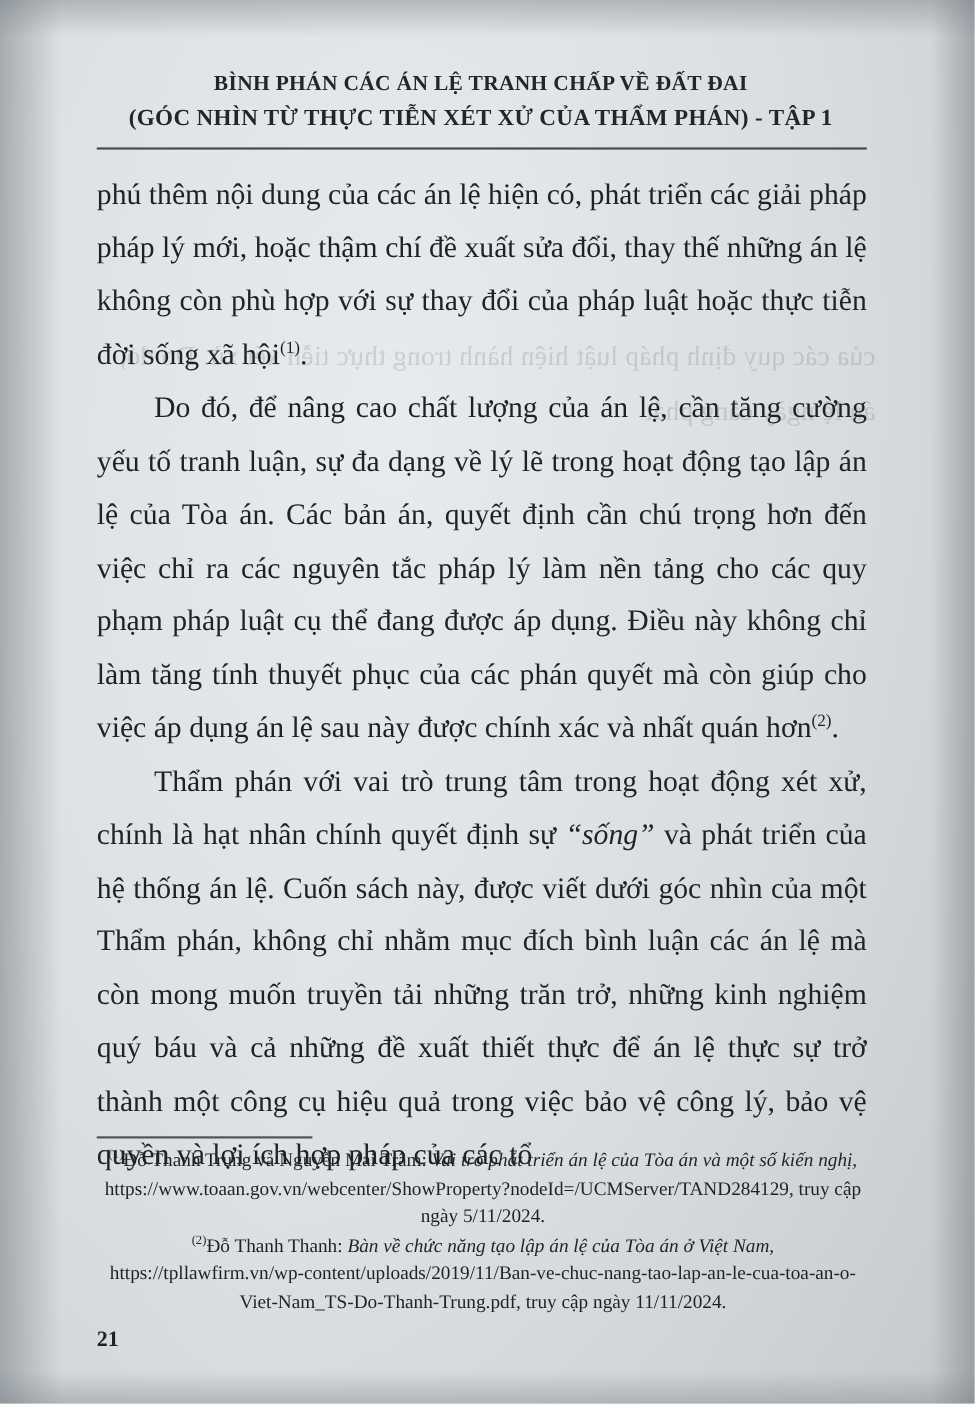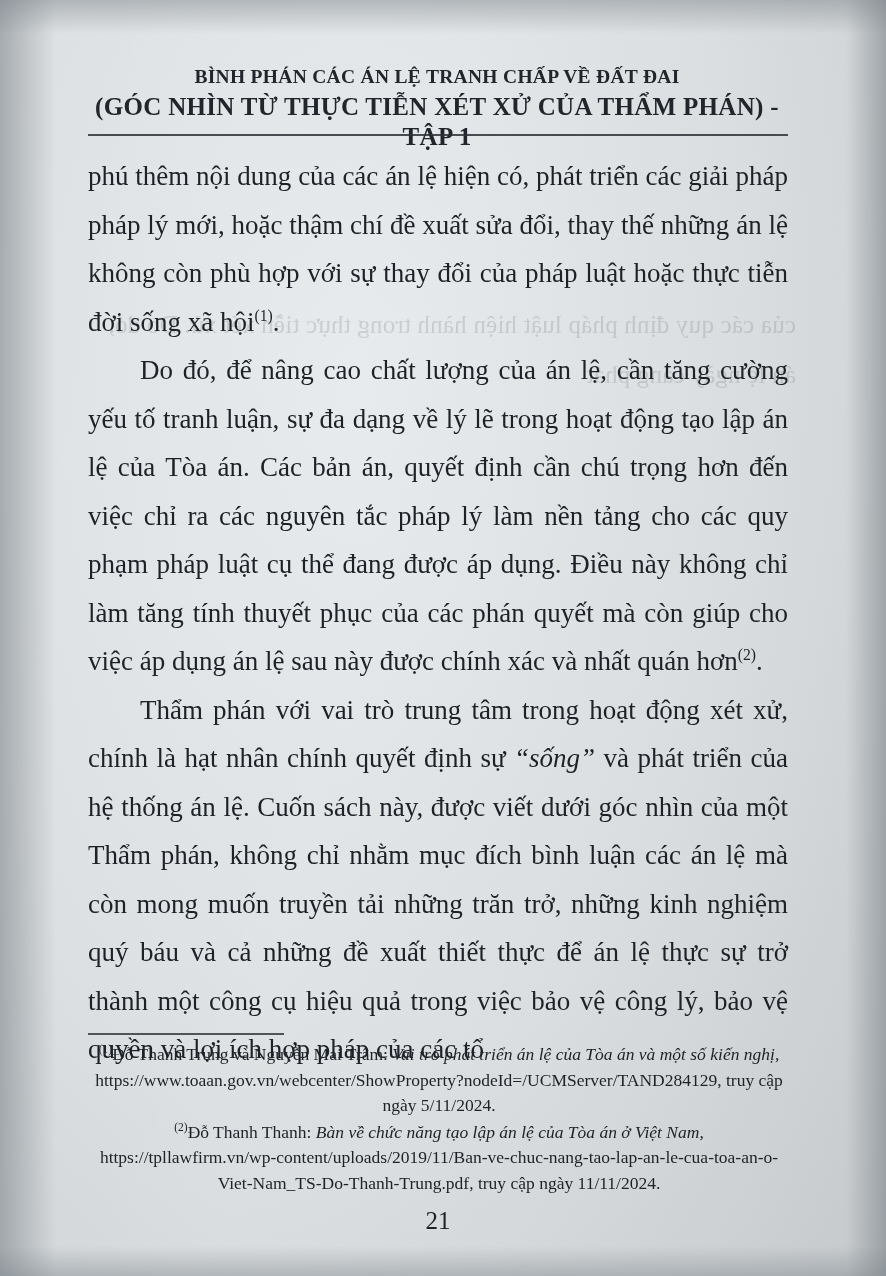--- a/index.html
+++ b/index.html
@@ -83,21 +83,21 @@
     top: 62px;
     left: 86px;
     width: 702px;
     text-align: center;
     color: #20262b;
     font-weight: bold;
     font-size: 19.5px;
     line-height: 30px;
     letter-spacing: 0.3px;
   }
-  .runninghead .line2 { font-size: 25px; }
+  .runninghead .line2 { font-size: 21px; }
 
   .rule {
     position: absolute;
     top: 134px;
     left: 88px;
     width: 700px;
     height: 2px;
     background: #2b3136;
     opacity: 0.85;
   }
@@ -154,23 +154,23 @@
     font-size: 11.5px;
     vertical-align: super;
     line-height: 0;
   }
 
   .folio {
     position: absolute;
     top: 1207px;
     left: 88px;
     width: 700px;
-    text-align: center;
-    font-weight: normal;
-    font-size: 25px;
+    text-align: left;
+    font-weight: bold;
+    font-size: 20px;
     color: #1c2227;
   }
 </style>
 </head>
 <body>
 
 <div class="page">
   <div class="bleed">của các quy định pháp luật hiện hành trong thực tiễn xét xử. Do đó, án lệ ngày càng phát</div>
 
   <div class="content">

